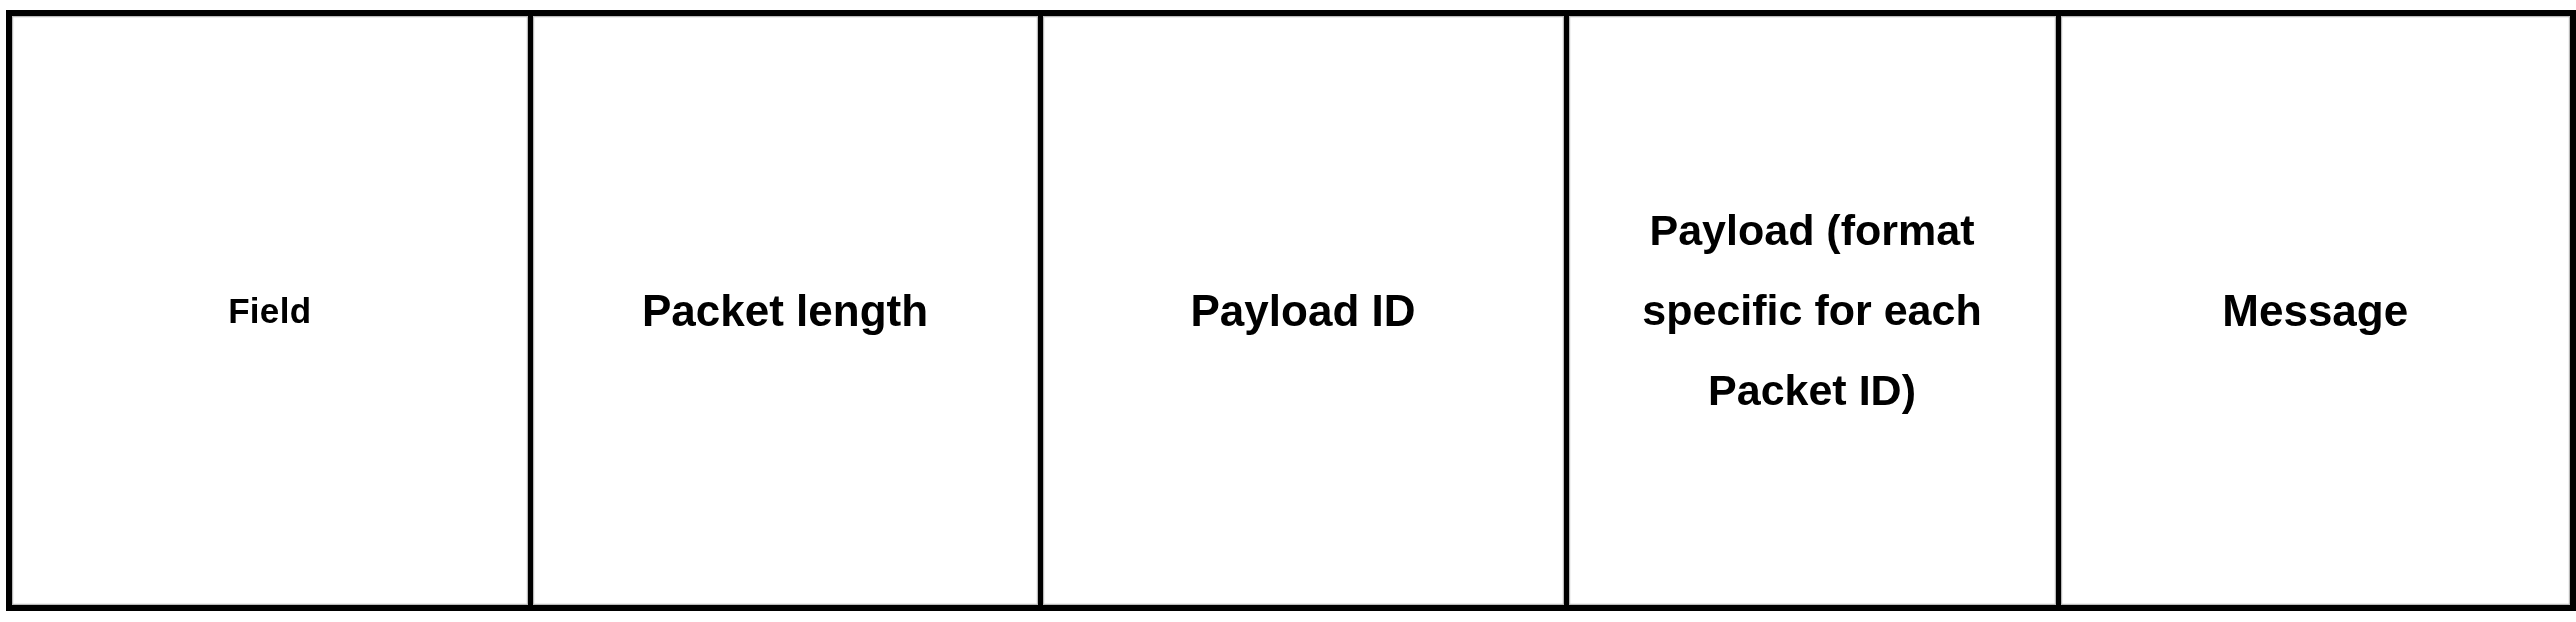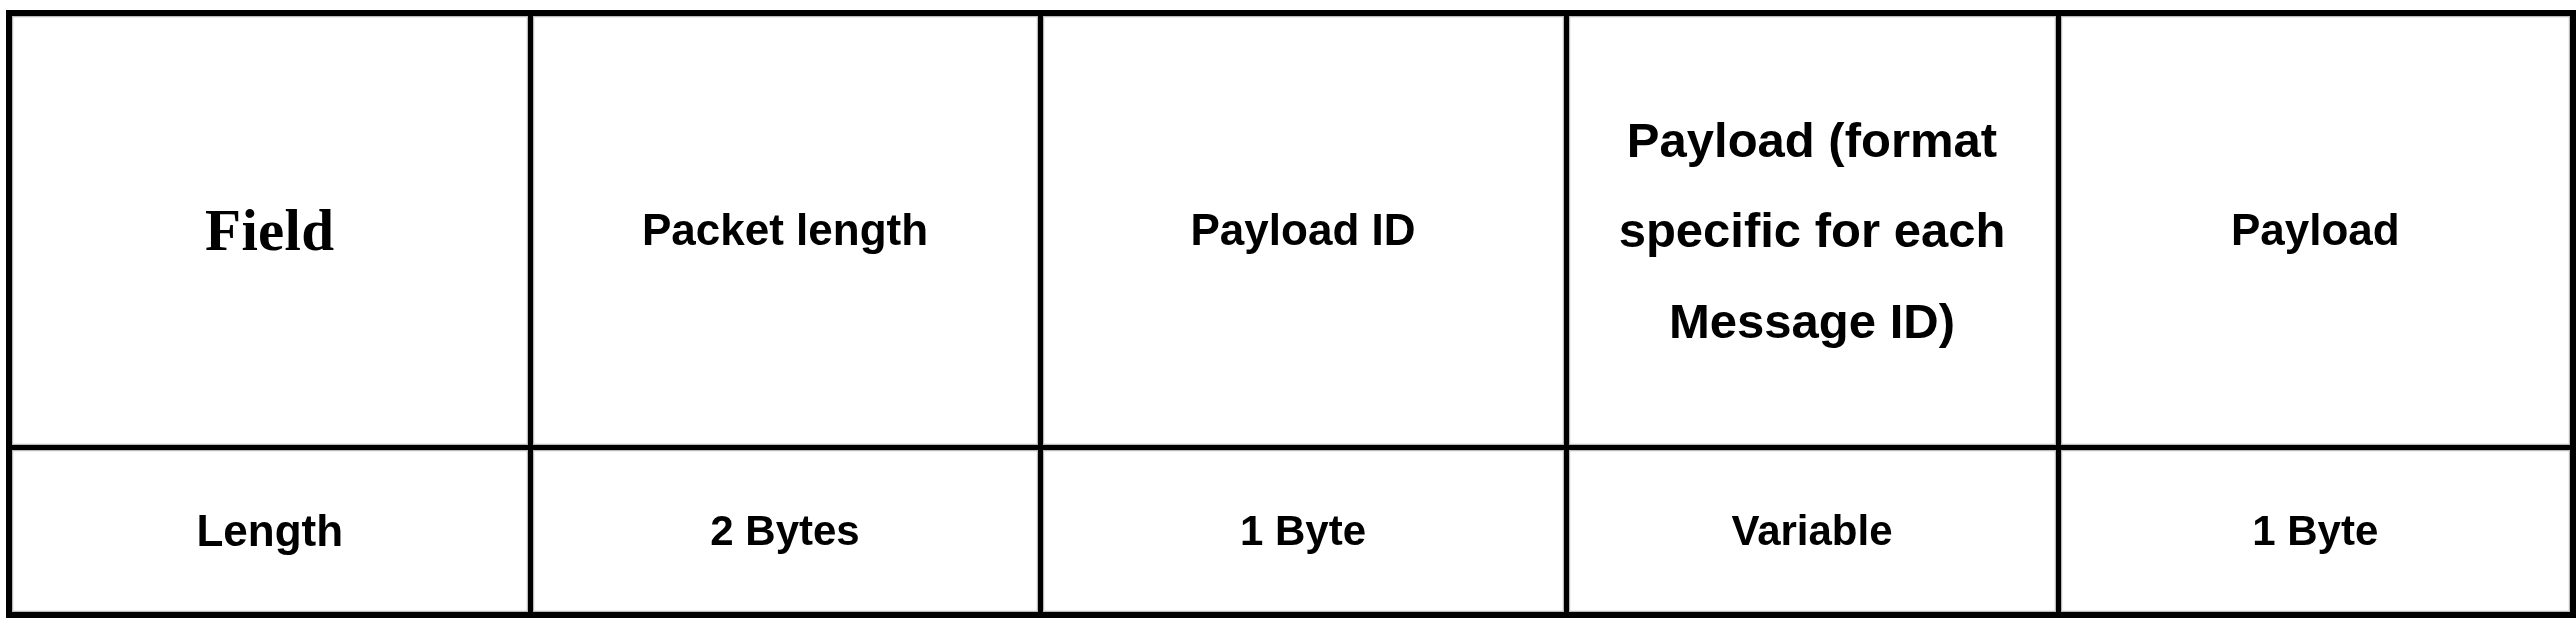--- a/index.html
+++ b/index.html
@@ -47,36 +47,36 @@
   tr.row-field  td { height: 434px; }
   tr.row-length td { height: 168px; }
 
   
   td.shaded {
     background: #bfbfbf;
   }
 
   
   .label-serif {
-    font-family: Liberation Serif, serif;
+    font-family: Liberation Sans, sans-serif;
     font-weight: bold;
-    font-size: 59px;
+    font-size: 35px;
     line-height: 1.15;
     letter-spacing: 0.3px;
   }
   .label-sans {
     font-family: "Liberation Sans", sans-serif;
     font-weight: bold;
     font-size: 44px;
     line-height: 1.15;
   }
   .cell-multiline {
     font-family: "Liberation Sans", sans-serif;
     font-weight: bold;
-    font-size: 49px;
+    font-size: 43px;
     line-height: 1.85;
     display: block;
   }
   .cell-multiline .ml-line {
     display: block;
     white-space: nowrap;
   }
   .value-sans {
     font-family: "Liberation Sans", sans-serif;
     font-weight: bold;
@@ -115,42 +115,25 @@
         <td>
           <span class="label-sans">Packet length</span>
         </td>
         <td>
           <span class="label-sans">Payload ID</span>
         </td>
         <td>
           <span class="cell-multiline">
             <span class="ml-line">Payload (format</span>
             <span class="ml-line">specific for each</span>
-            <span class="ml-line">Message ID)</span>
+            <span class="ml-line">Packet ID)</span>
           </span>
         </td>
         <td>
-          <span class="label-sans">Payload</span>
+          <span class="label-sans">Message</span>
         </td>
       </tr>
 
-      <tr class="row-length">
-        <td class="shaded">
-          <span class="label-sans">Length</span>
-        </td>
-        <td>
-          <span class="value-sans">2 Bytes</span>
-        </td>
-        <td>
-          <span class="value-sans">1 Byte</span>
-        </td>
-        <td>
-          <span class="value-sans">Variable</span>
-        </td>
-        <td>
-          <span class="value-sans">1 Byte</span>
-        </td>
-      </tr>
 
     </tbody>
   </table>
 </div>
 
 
 </body></html>

